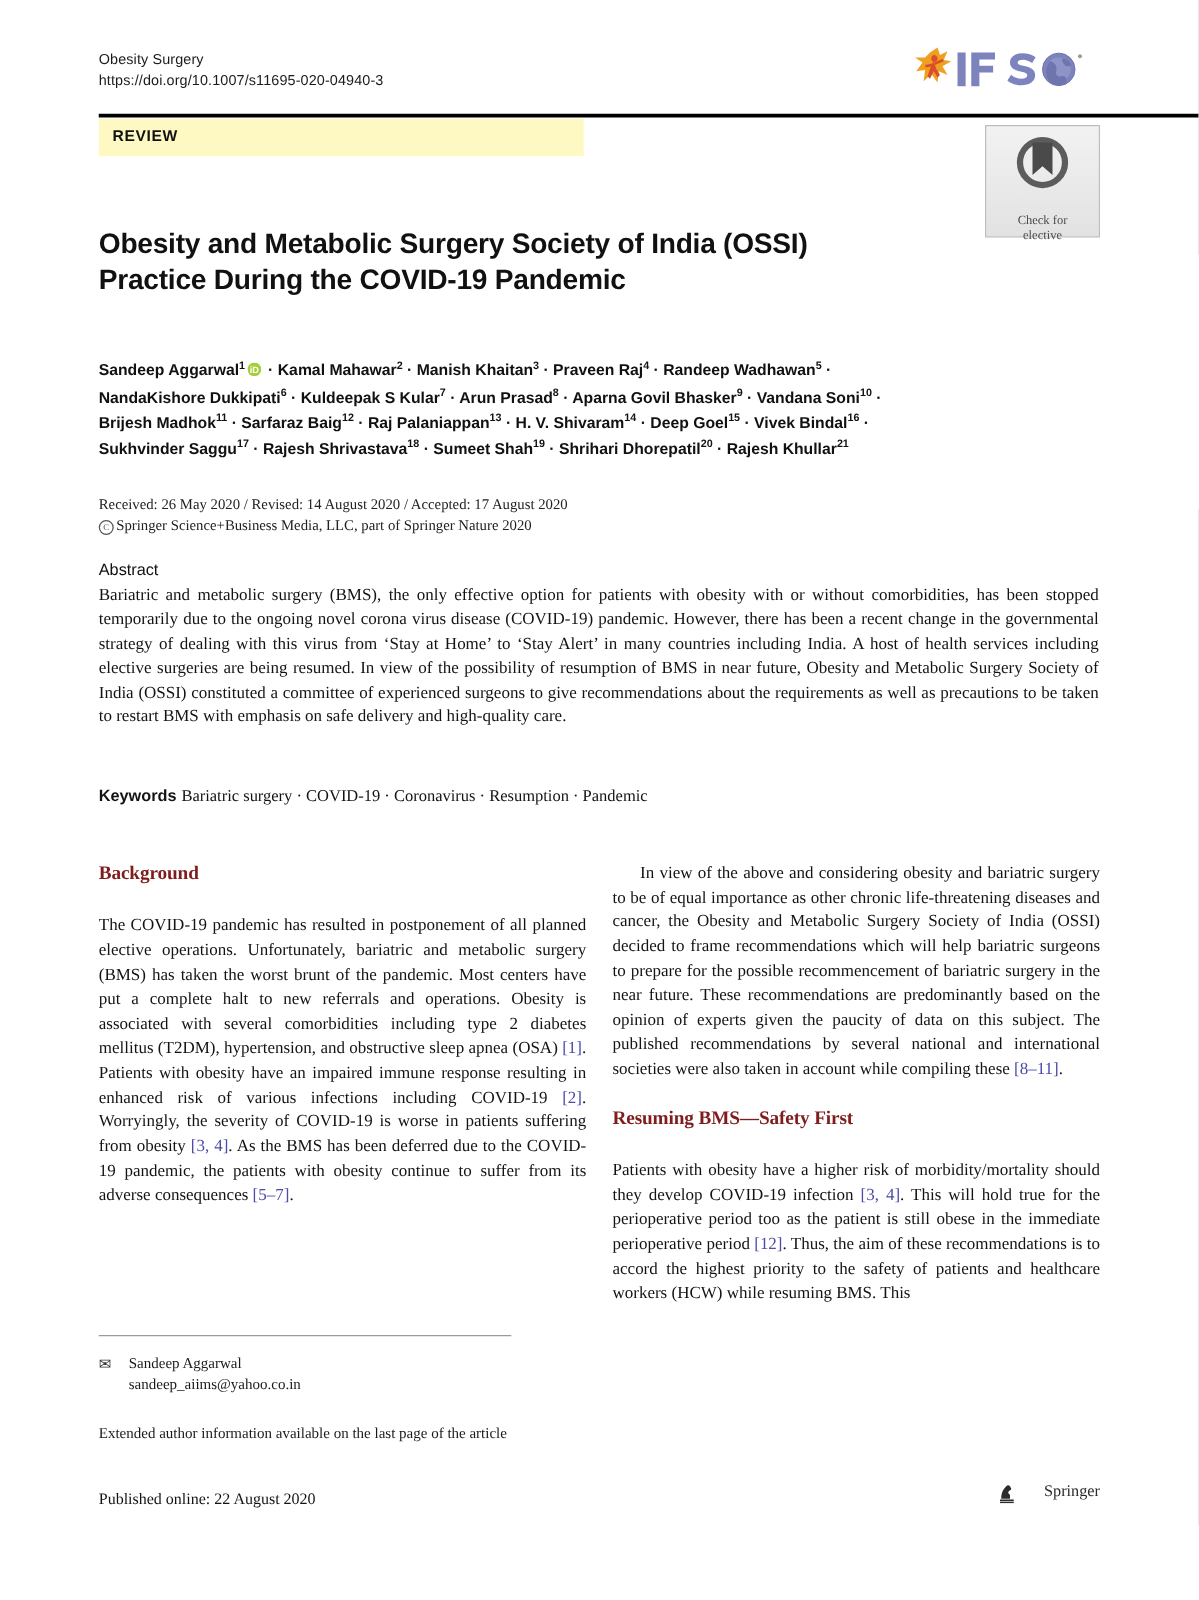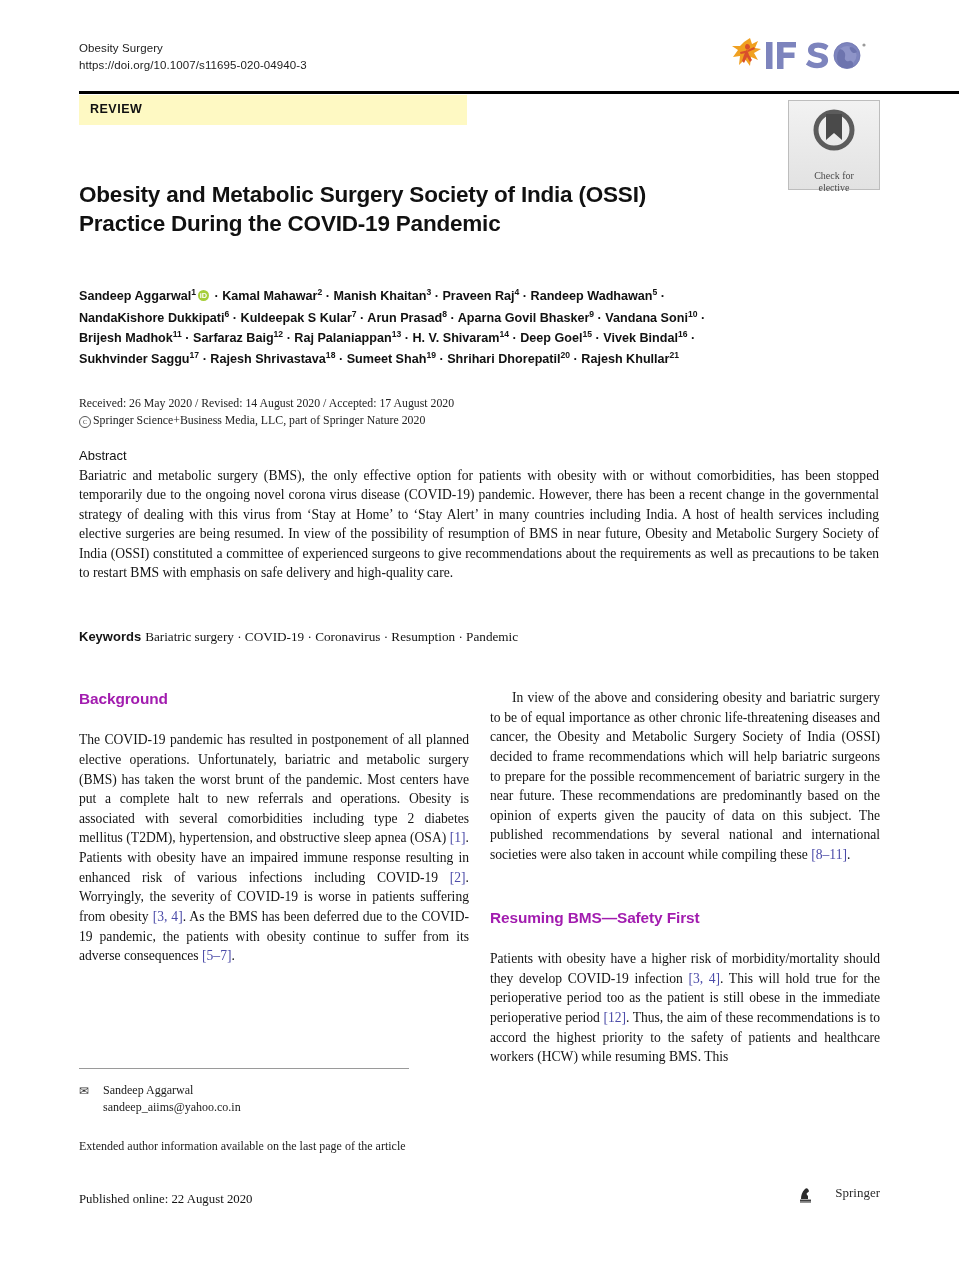--- a/index.html
+++ b/index.html
@@ -193,24 +193,24 @@
     width: 390px;
     font-size: 13.6px;
     line-height: 1.445;
     color: #131313;
     text-align: justify;
   }
   .col-left  { left: 79px; }
   .col-right { left: 490px; }
 
   h2.sec {
-    font-family: Liberation Sans, sans-serif;
+    font-family: Liberation Serif, serif;
     font-size: 15.4px;
     font-weight: bold;
-    color: #a21caf;
+    color: #7f1d1d;
     margin: 0 0 20px 0;
     letter-spacing: -0.1px;
   }
   .col p { margin: 0; text-indent: 0; }
   .col p.indent { text-indent: 22px; }
   .ref { color: #4b4ba8; }
 
   
   .foot-rule {
     position: absolute;
@@ -347,21 +347,21 @@
     <b>Keywords</b><span>Bariatric surgery · COVID-19 · Coronavirus · Resumption · Pandemic</span>
   </div>
 
   <div class="col col-left">
     <h2 class="sec">Background</h2>
     <p><span>The COVID-19 pandemic has resulted in postponement of all planned elective operations. Unfortunately, bariatric and metabolic surgery (BMS) has taken the worst brunt of the pandemic. Most centers have put a complete halt to new referrals and operations. Obesity is associated with several comorbidities including type 2 diabetes mellitus (T2DM), hypertension, and obstructive sleep apnea (OSA) </span><span class="ref">[1]</span><span>. Patients with obesity have an impaired immune response resulting in enhanced risk of various infections including COVID-19 </span><span class="ref">[2]</span><span>. Worryingly, the severity of COVID-19 is worse in patients suffering from obesity </span><span class="ref">[3, 4]</span><span>. As the BMS has been deferred due to the COVID-19 pandemic, the patients with obesity continue to suffer from its adverse consequences </span><span class="ref">[5–7]</span><span>.</span></p>
   </div>
 
   <div class="col col-right">
     <p class="indent"><span>In view of the above and considering obesity and bariatric surgery to be of equal importance as other chronic life-threatening diseases and cancer, the Obesity and Metabolic Surgery Society of India (OSSI) decided to frame recommendations which will help bariatric surgeons to prepare for the possible recommencement of bariatric surgery in the near future. These recommendations are predominantly based on the opinion of experts given the paucity of data on this subject. The published recommendations by several national and international societies were also taken in account while compiling these </span><span class="ref">[8–11]</span><span>.</span></p>
-    <h2 class="sec" style="margin-top:42px;margin-bottom:20px;">Resuming BMS—Safety First</h2>
+    <h2 class="sec" style="margin-top:19px;margin-bottom:20px;">Resuming BMS—Safety First</h2>
     <p><span>Patients with obesity have a higher risk of morbidity/mortality should they develop COVID-19 infection </span><span class="ref">[3, 4]</span><span>. This will hold true for the perioperative period too as the patient is still obese in the immediate perioperative period </span><span class="ref">[12]</span><span>. Thus, the aim of these recommendations is to accord the highest priority to the safety of patients and healthcare workers (HCW) while resuming BMS. This</span></p>
   </div>
 
   <div class="foot-rule"></div>
   <div class="corr">
     <span class="env">✉</span>
     <div class="corr-body">
       <span>Sandeep Aggarwal</span><br>
       <span>sandeep_aiims@yahoo.co.in</span>
     </div>

